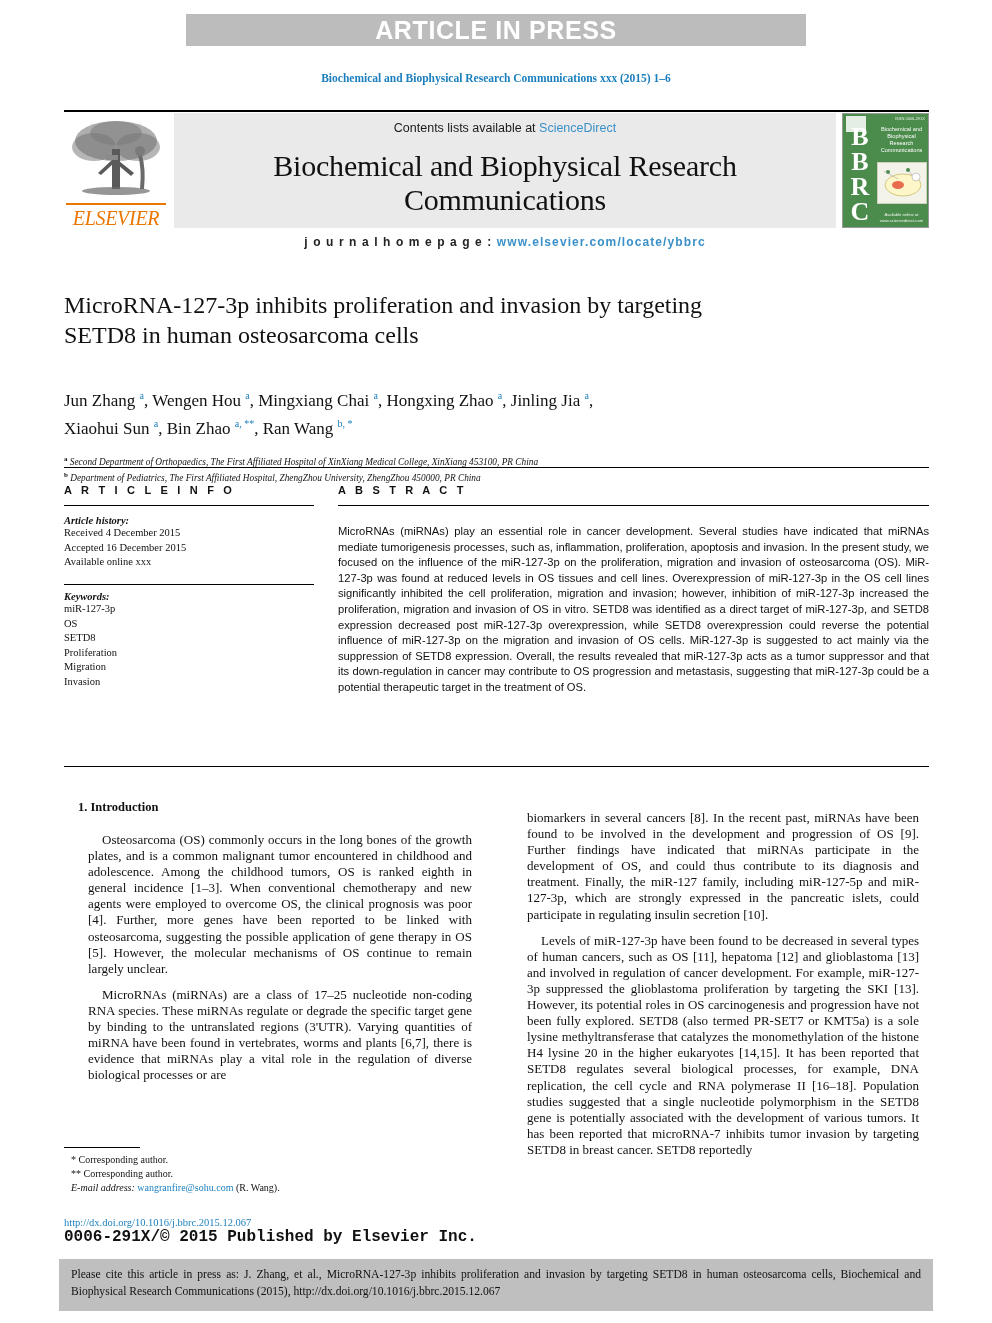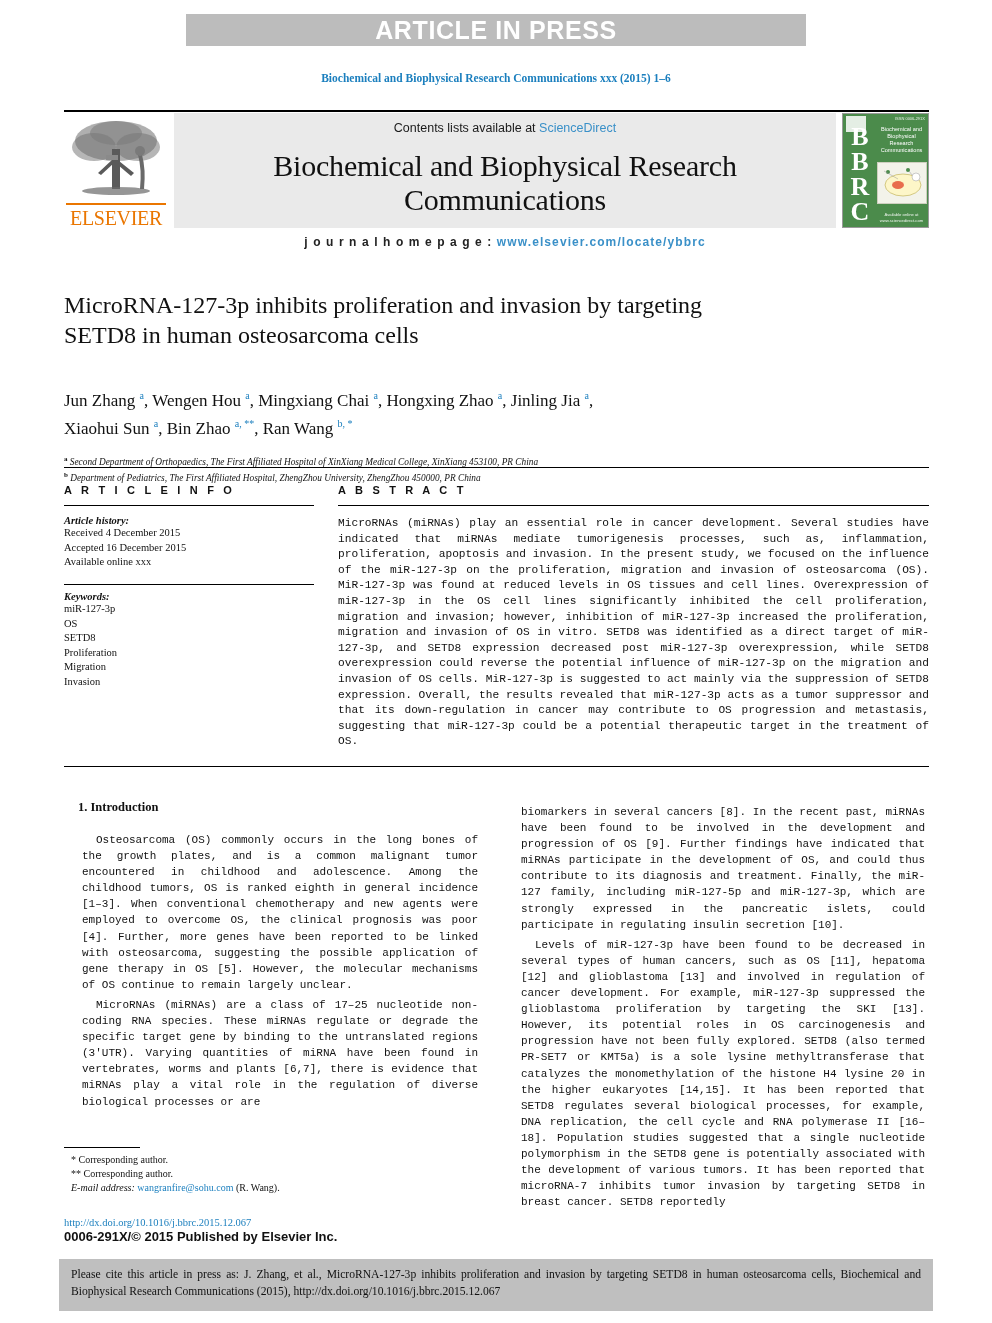--- a/index.html
+++ b/index.html
@@ -48,20 +48,21 @@
     position: absolute;
     left: 64px; top: 110px;
     width: 865px; height: 118px;
   }
   .masthead-rule-top {
     position: absolute; left: 0; top: 0; width: 865px; height: 2px; background: #000;
   }
   .elsevier-logo {
     position: absolute; left: 0; top: 3px; width: 104px; height: 115px;
     overflow: hidden;
+    font-style: italic;
   }
   .elsevier-tree { position: absolute; left: 4px; top: 2px; }
   .elsevier-word {
     position: absolute; left: 0; bottom: 0; width: 104px;
     text-align: center;
     color: #ea7600;
     font-family: "Liberation Serif", serif;
     font-size: 20px;
     letter-spacing: -0.3px;
     line-height: 1;
@@ -194,22 +195,22 @@
   .info-line {
     font-family: "Liberation Serif", serif;
     font-size: 10.5px;
     line-height: 14.5px;
     color: #111;
   }
   .info-group { margin-top: 9px; }
   .kw-block { margin-top: 14px; }
 
   .abs-body {
-    margin-top: 10px;
-    font-family: Liberation Mono, monospace;
+    margin-top: 18px;
+    font-family: Liberation Sans, sans-serif;
     font-size: 11.2px;
     line-height: 15.6px;
     text-align: justify;
     color: #111;
   }
   .abs-copy {
     margin-top: 6px;
     text-align: right;
     font-family: "Liberation Serif", serif;
     font-size: 11.2px;
@@ -226,23 +227,23 @@
   .col-right { position: absolute; left: 453px; top: 0; width: 412px; }
 
   .h1 {
     font-family: "Liberation Serif", serif;
     font-weight: bold;
     font-size: 12.5px;
     color: #111;
     margin-bottom: 17px;
   }
   p.body {
-    margin: 4px;
-    font-family: Liberation Mono, monospace;
-    font-size: 11px;
+    margin: 10px;
+    font-family: Liberation Serif, serif;
+    font-size: 13px;
     line-height: 16.1px;
     text-align: justify;
     text-indent: 14px;
     color: #111;
   }
   p.body.noindent { text-indent: 0; }
 
   
   .footnotes { position: absolute; left: 64px; top: 1147px; width: 404px; }
   .fn-rule { width: 76px; height: 1px; background: #000; margin-bottom: 5px; }
@@ -258,23 +259,23 @@
   .fn-mail { color: #1b7fbe; }
 
   .doi-block { position: absolute; left: 64px; top: 1216px; width: 420px; }
   .doi-link {
     font-family: "Liberation Serif", serif;
     font-size: 10.5px;
     color: #1b7fbe;
     line-height: 14px;
   }
   .issn-line {
-    font-family: Liberation Sans, sans-serif;
-    font-weight: bold;
-    font-size: 13px;
+    font-family: Liberation Mono, monospace;
+    font-weight: bold;
+    font-size: 16px;
     color: #111;
     line-height: 14px;
   }
 
   
   .cite-box {
     position: absolute; left: 59px; top: 1259px;
     width: 874px; height: 52px;
     background: #bfbfbf;
     padding: 8px 12px 0 12px;

